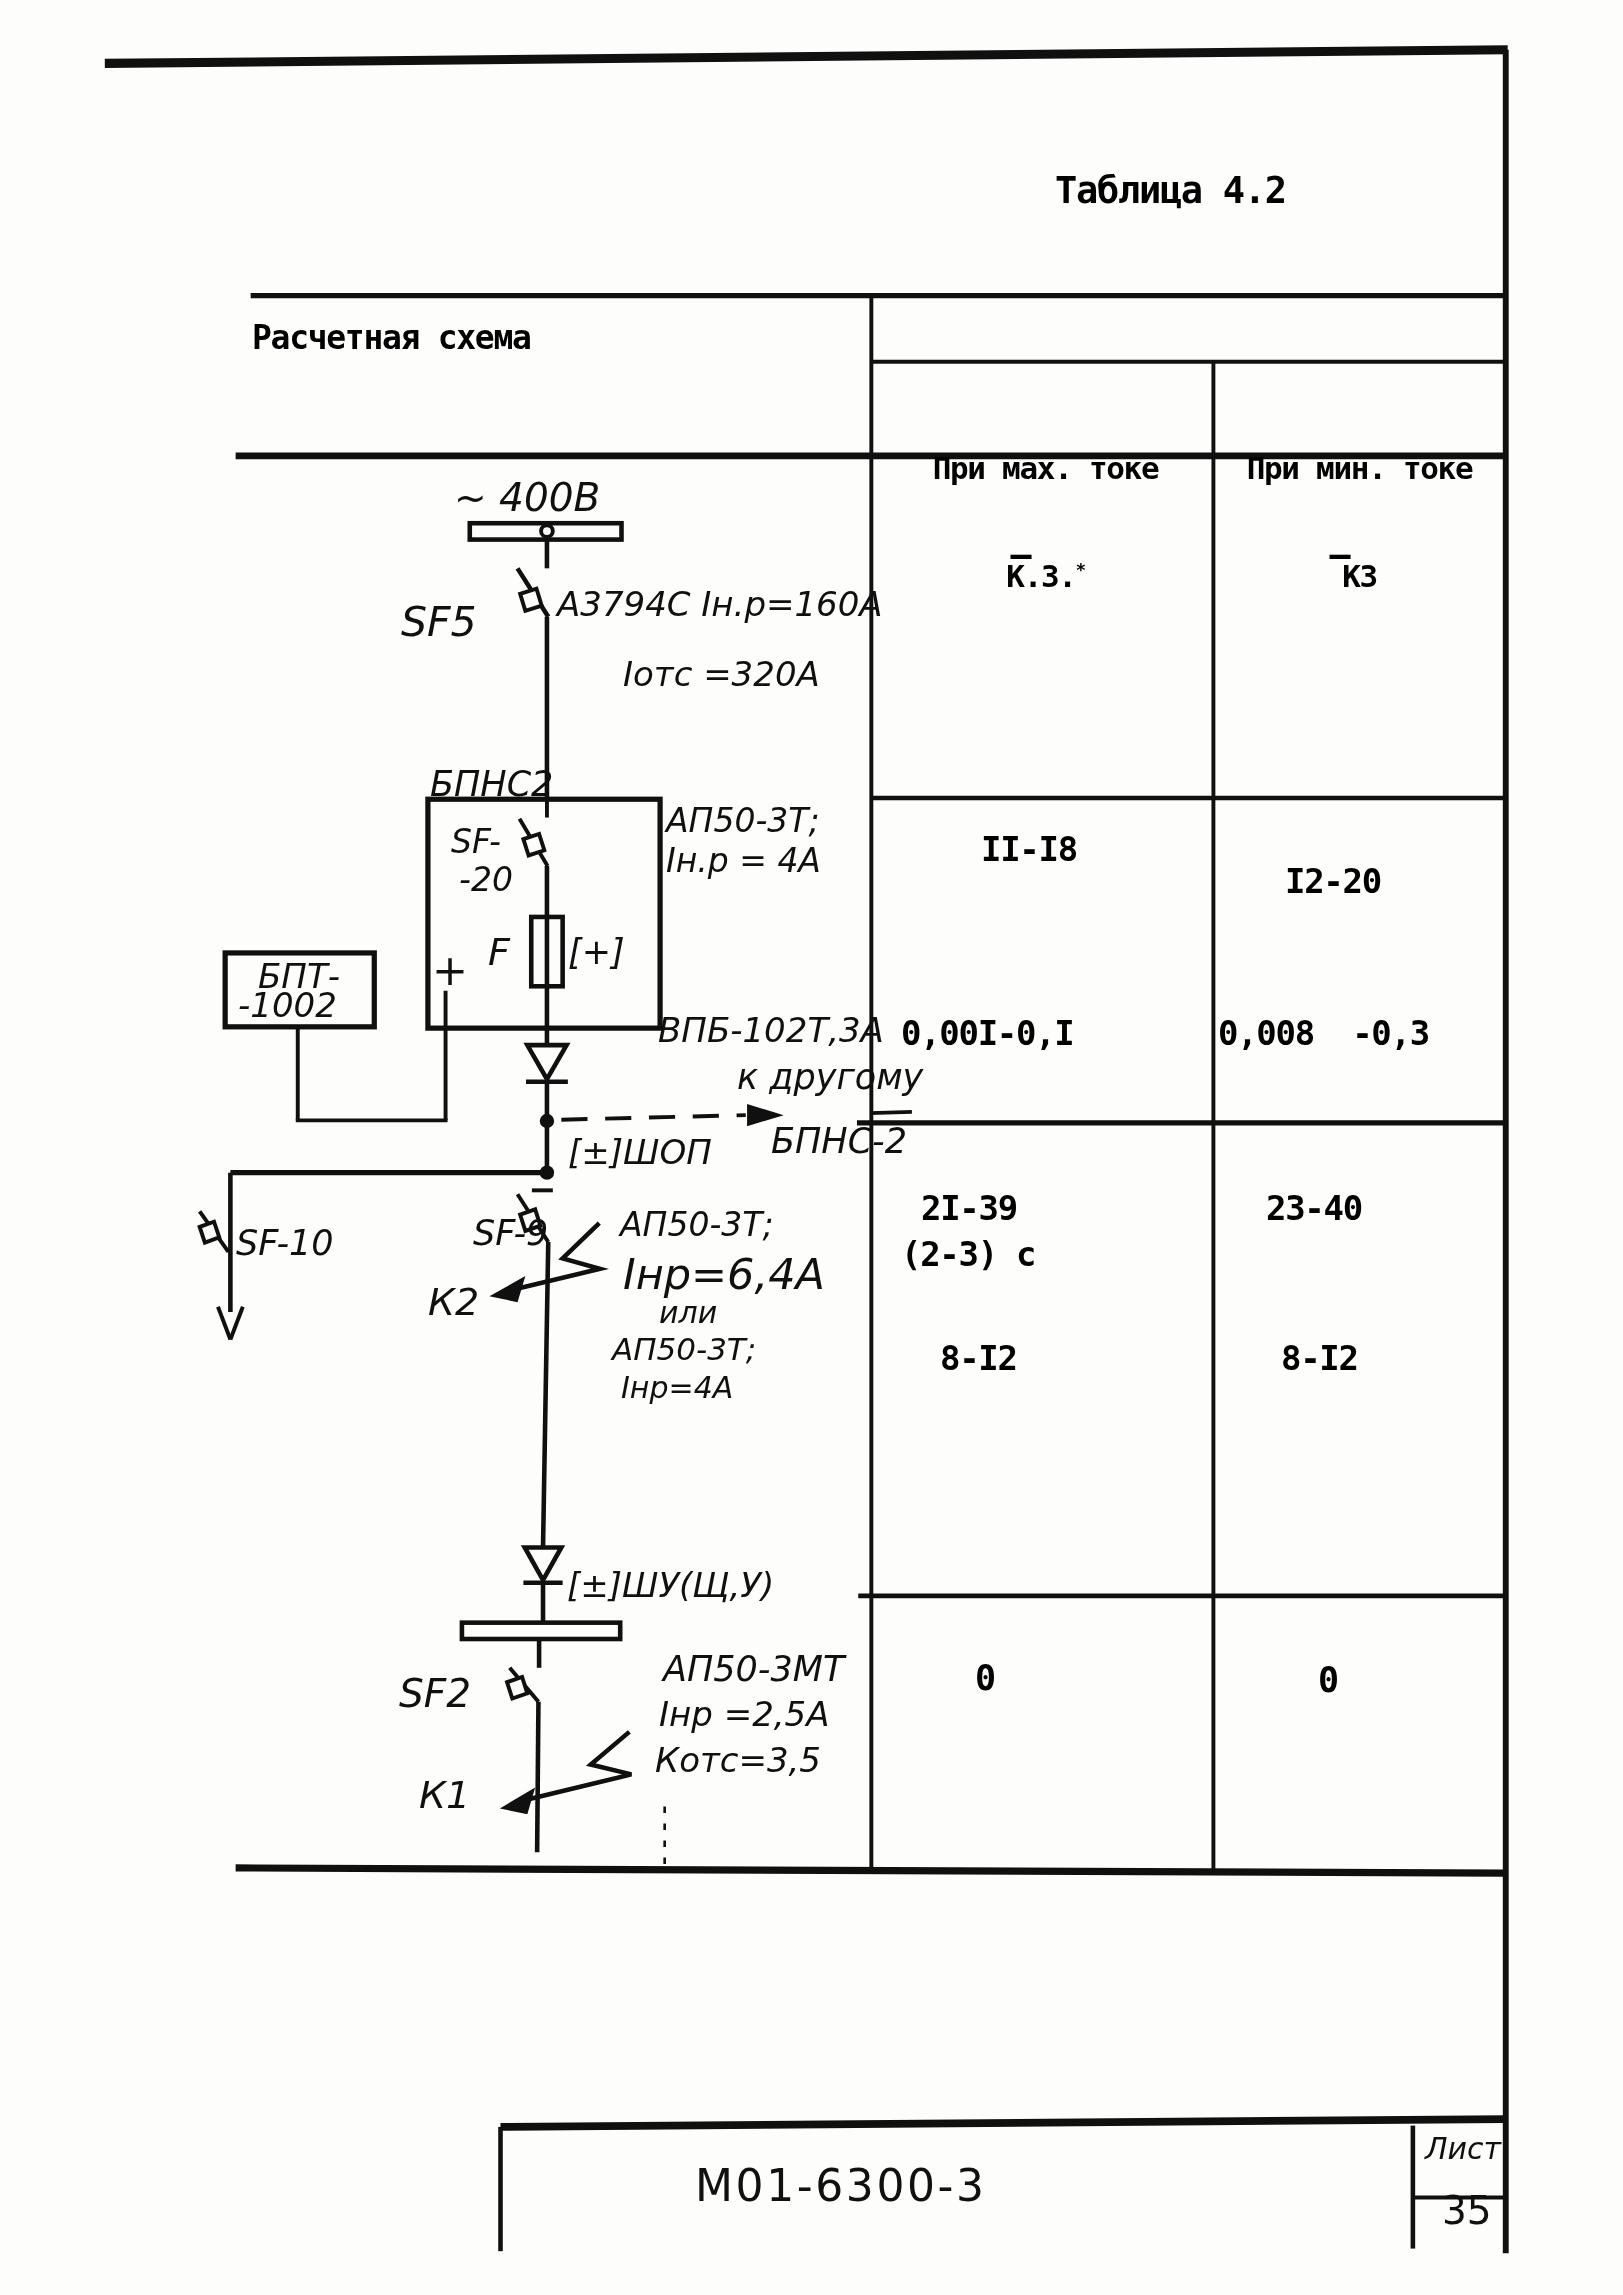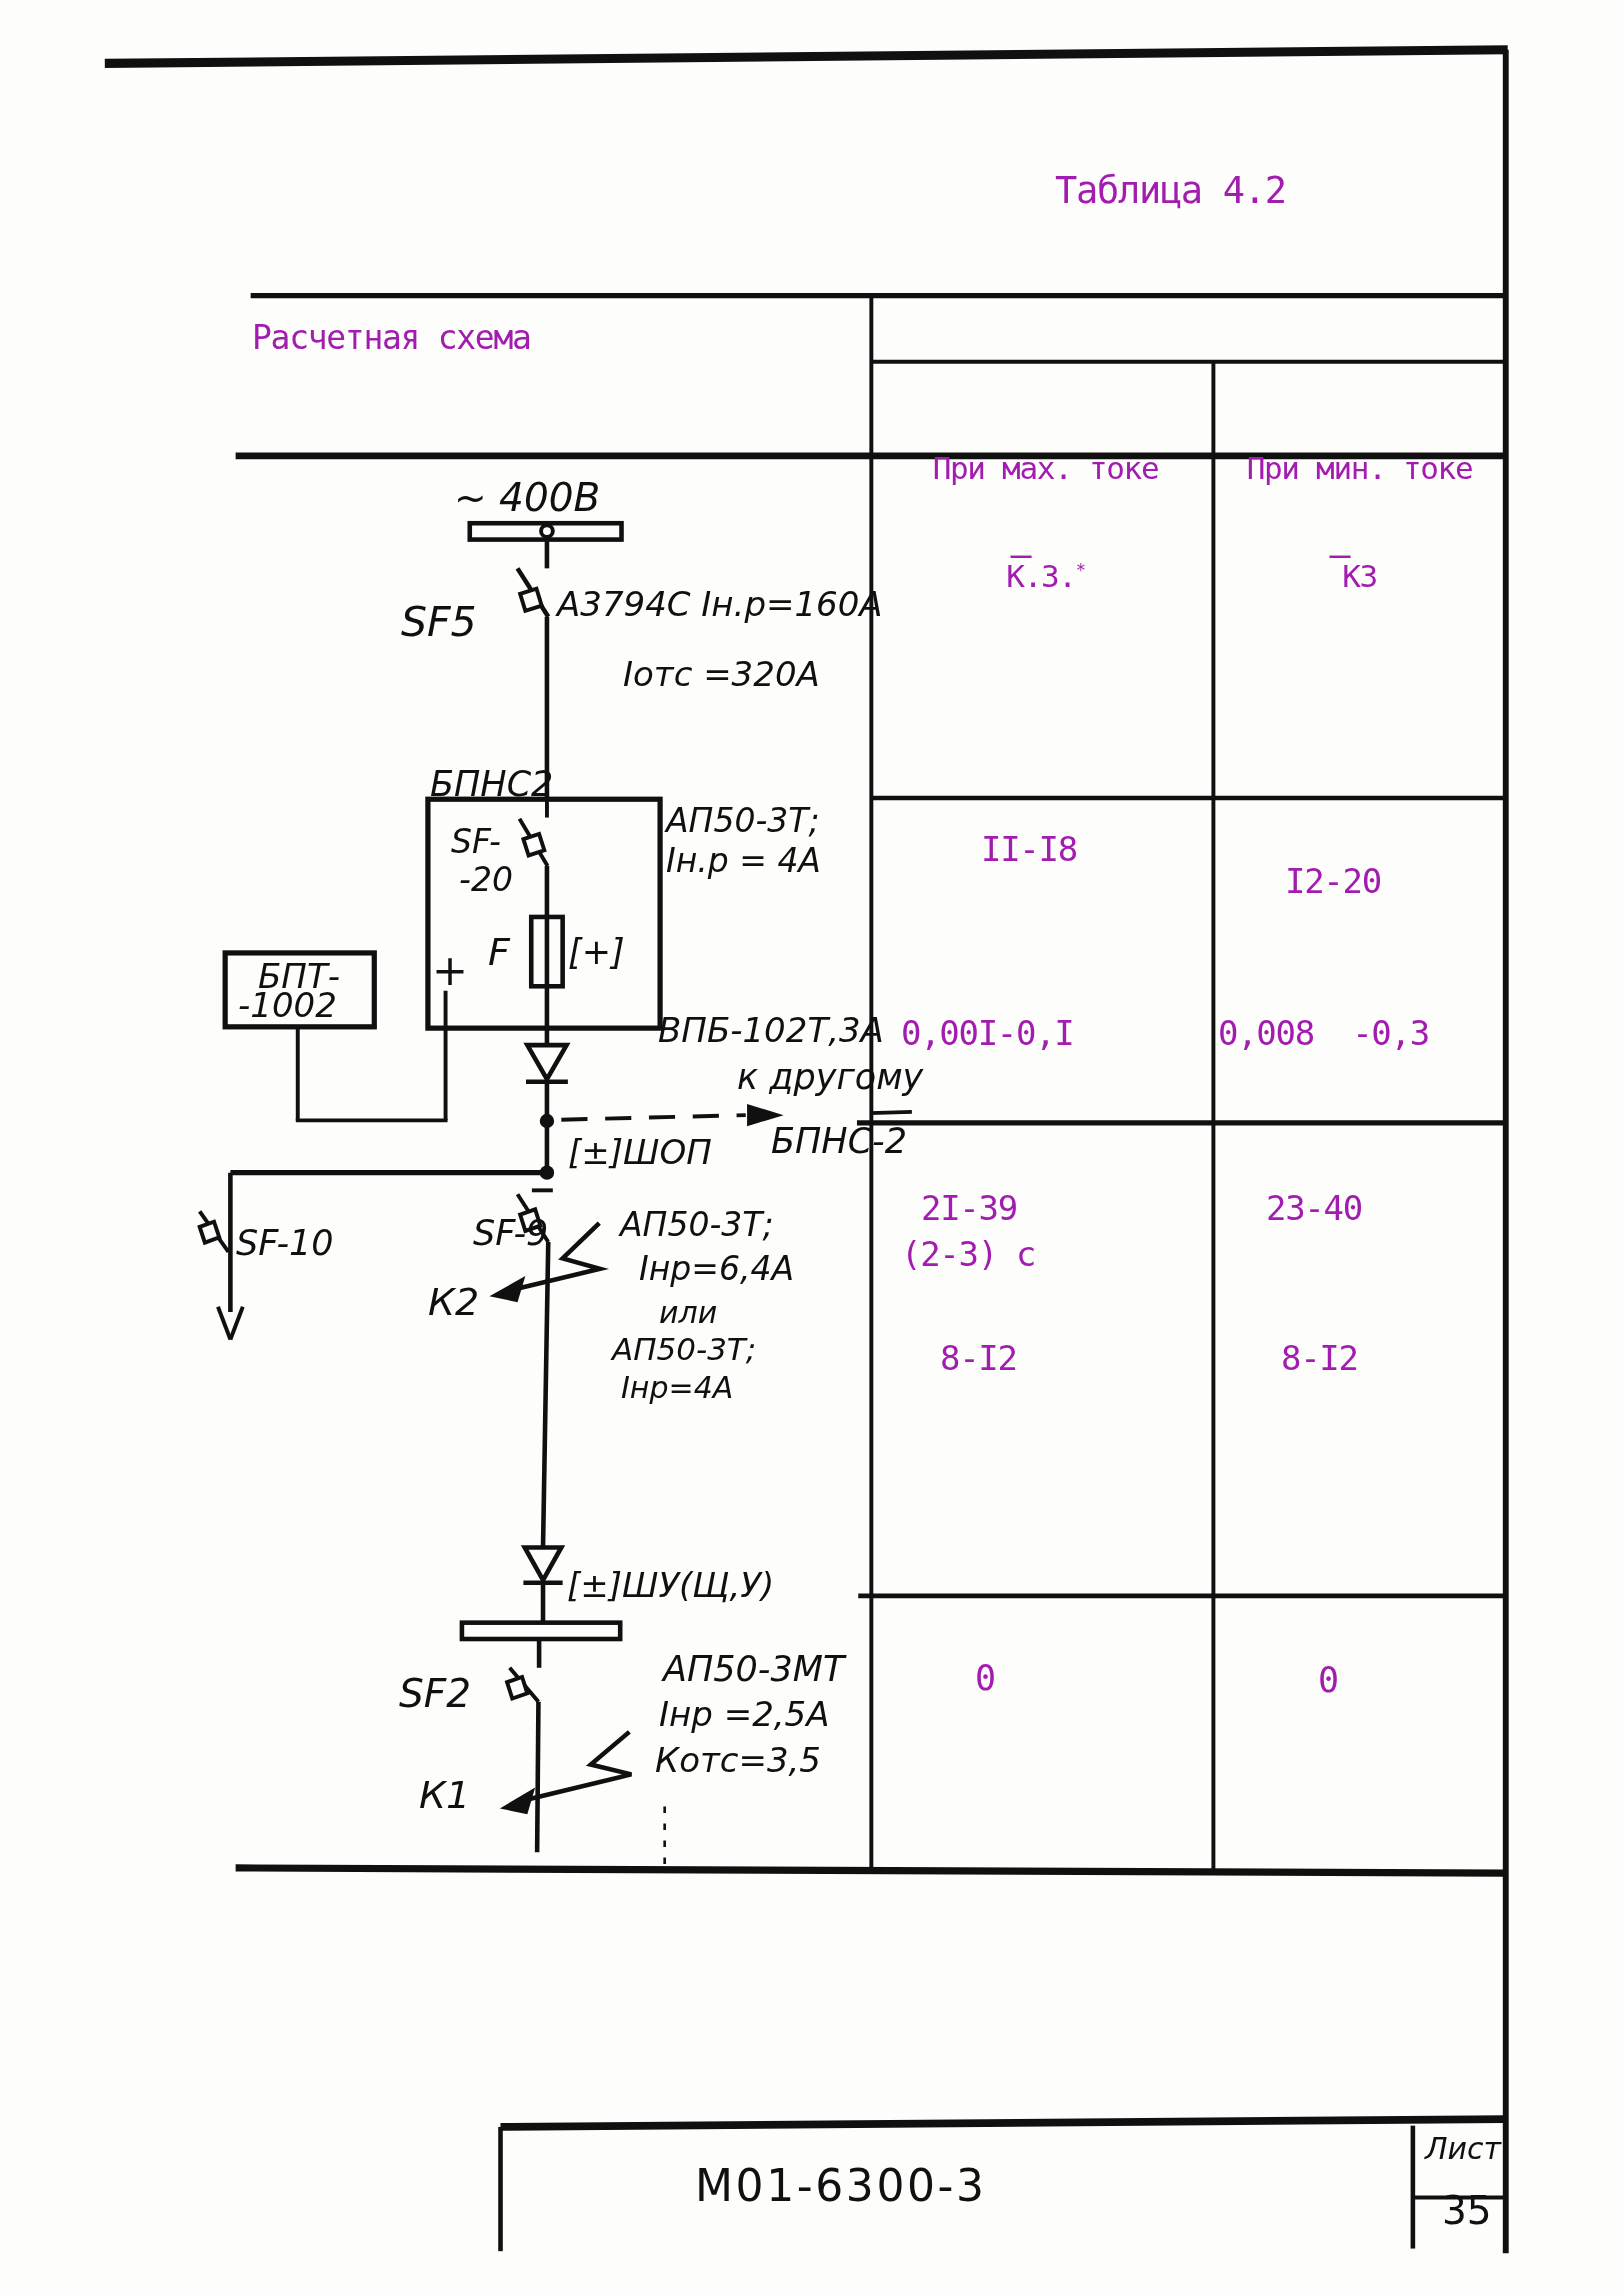--- a/index.html
+++ b/index.html
@@ -1,20 +1,20 @@
 <!DOCTYPE html>
 <html style="font-size:10.5px"><head>
 <meta charset="utf-8">
 <style>
   html,body{margin:0;padding:0;background:#e8e8e4;}
   #page{position:relative;width:1623px;height:2295px;background:#fdfdfb;overflow:hidden;
         font-family:"DejaVu Sans Mono","Liberation Mono",monospace;color:#101010;}
   #wires{position:absolute;left:0;top:0;width:1623px;height:2295px;}
   .tw{position:absolute;font-family:"DejaVu Sans Mono","Liberation Mono",monospace;
-      font-weight:400;letter-spacing:-1.3px;white-space:pre;color:#a21caf;}
+      font-weight:700;letter-spacing:-1.3px;white-space:pre;color:#000000;}
   .hw{position:absolute;font-family:"DejaVu Sans","Liberation Sans",sans-serif;
       font-style:italic;font-weight:500;letter-spacing:0px;white-space:pre;color:#101010;}
   .ctr{text-align:center;}
   sup.fn{font-size:55%;vertical-align:super;}
 </style>
 </head>
 <body>
 
 <div id="page">
 
@@ -197,21 +197,21 @@
 
   <div class="hw" style="left:737px;top:1057px;font-size:35px;">к другому</div>
   <div class="hw" style="left:771px;top:1121px;font-size:35px;">БПНС-2</div>
   <div class="hw" style="left:568px;top:1132px;font-size:34px;">[±]ШОП</div>
 
   <div class="hw" style="left:236px;top:1223px;font-size:35px;">SF-10</div>
   <div class="hw" style="left:445px;top:1213px;font-size:35px;margin-left:28px;">SF-9</div>
   <div class="hw" style="left:428px;top:1280px;font-size:38px;">К2</div>
 
   <div class="hw" style="left:620px;top:1205px;font-size:33px;">АП50-3Т;</div>
-  <div class="hw" style="left:623px;top:1249px;font-size:33px;margin-left:16px;">Iнр=6,4А</div>
+  <div class="hw" style="left:623px;top:1249px;font-size:43px;">Iнр=6,4А</div>
   <div class="hw" style="left:659px;top:1295px;font-size:30px;">или</div>
   <div class="hw" style="left:612px;top:1331px;font-size:31px;">АП50-3Т;</div>
   <div class="hw" style="left:621px;top:1370px;font-size:30px;">Iнр=4А</div>
 
   <div class="hw" style="left:567px;top:1565px;font-size:34px;">[±]ШУ(Щ,У)</div>
   <div class="hw" style="left:399px;top:1671px;font-size:39px;">SF2</div>
   <div class="hw" style="left:663px;top:1649px;font-size:35px;">АП50-3МТ</div>
   <div class="hw" style="left:659px;top:1694px;font-size:34px;">Iнр =2,5А</div>
   <div class="hw" style="left:655px;top:1740px;font-size:34px;">Котс=3,5</div>
   <div class="hw" style="left:419px;top:1773px;font-size:38px;">К1</div>

